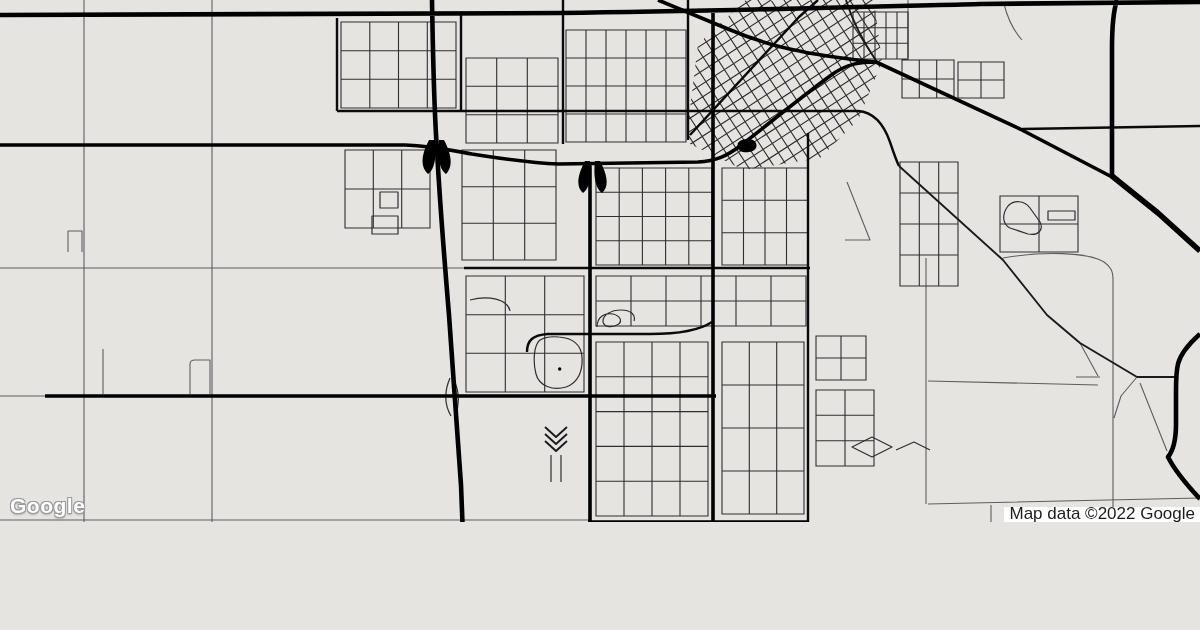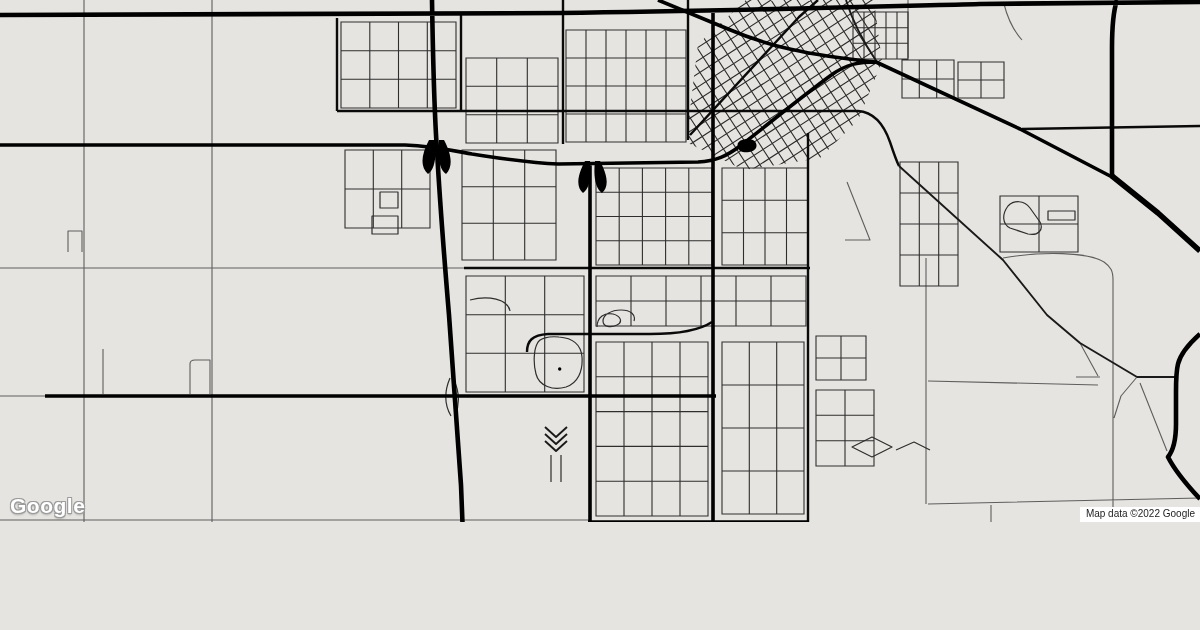--- a/index.html
+++ b/index.html
@@ -8,21 +8,21 @@
   #map-svg{position:absolute;left:0;top:0;width:1200px;height:630px;display:block;}
   #google-watermark{
     position:absolute;left:10px;bottom:6px;
     font-size:21px;font-weight:bold;letter-spacing:.5px;
     color:#ffffff;cursor:pointer;user-select:none;line-height:1;
     text-shadow:-1px -1px 0 #9b9b9b,1px -1px 0 #9b9b9b,-1px 1px 0 #9b9b9b,
                  1px 1px 0 #9b9b9b,0 2px 2px rgba(120,120,120,.55);
   }
   #attribution{
     position:absolute;right:0;bottom:0;height:14px;
-    background:#ffffff;color:#1c1c1c;font-size:10px;line-height:13px;
+    background:#ffffff;color:#1c1c1c;font-size:17px;line-height:13px;
     padding:0 5px 1px 6px;white-space:nowrap;
   }
 </style>
 </head>
 <body style="background: rgb(230, 228, 224);">
 
 <div id="viewport">
   <svg id="map-svg" viewBox="0 0 1200 630" xmlns="http://www.w3.org/2000/svg">
       <rect x="0" y="0" width="1200" height="630" fill="#e6e4e0"></rect>
       <path d="M84,0 V626 M212,0 V630 M0,268 H464 M0,520 H590 M0,396 H46 M926,258 V504 M928,381 L1098,385 M928,504 L1200,498 M1113,278 V617 M1003,258 C1042,251 1088,252 1104,262 C1111,267 1113,271 1113,280 M397,522 V630 M459,560 V630 M991,505 V630 M1080,343 L1098,376 M1076,377 H1100 M1140,383 L1167,451 M1137,377 L1121,396 L1114,418 M68,252 V231 H82 V252 M103,349 V394 M190,394 V364 Q190,360 195,360 H210 V394 M847,182 L870,240 L845,240 M1004,4 C1008,20 1013,30 1022,40 M908,0 V58" fill="none" stroke="#5e5e5e" stroke-width="1.1" stroke-linejoin="round" stroke-linecap="butt"></path>

